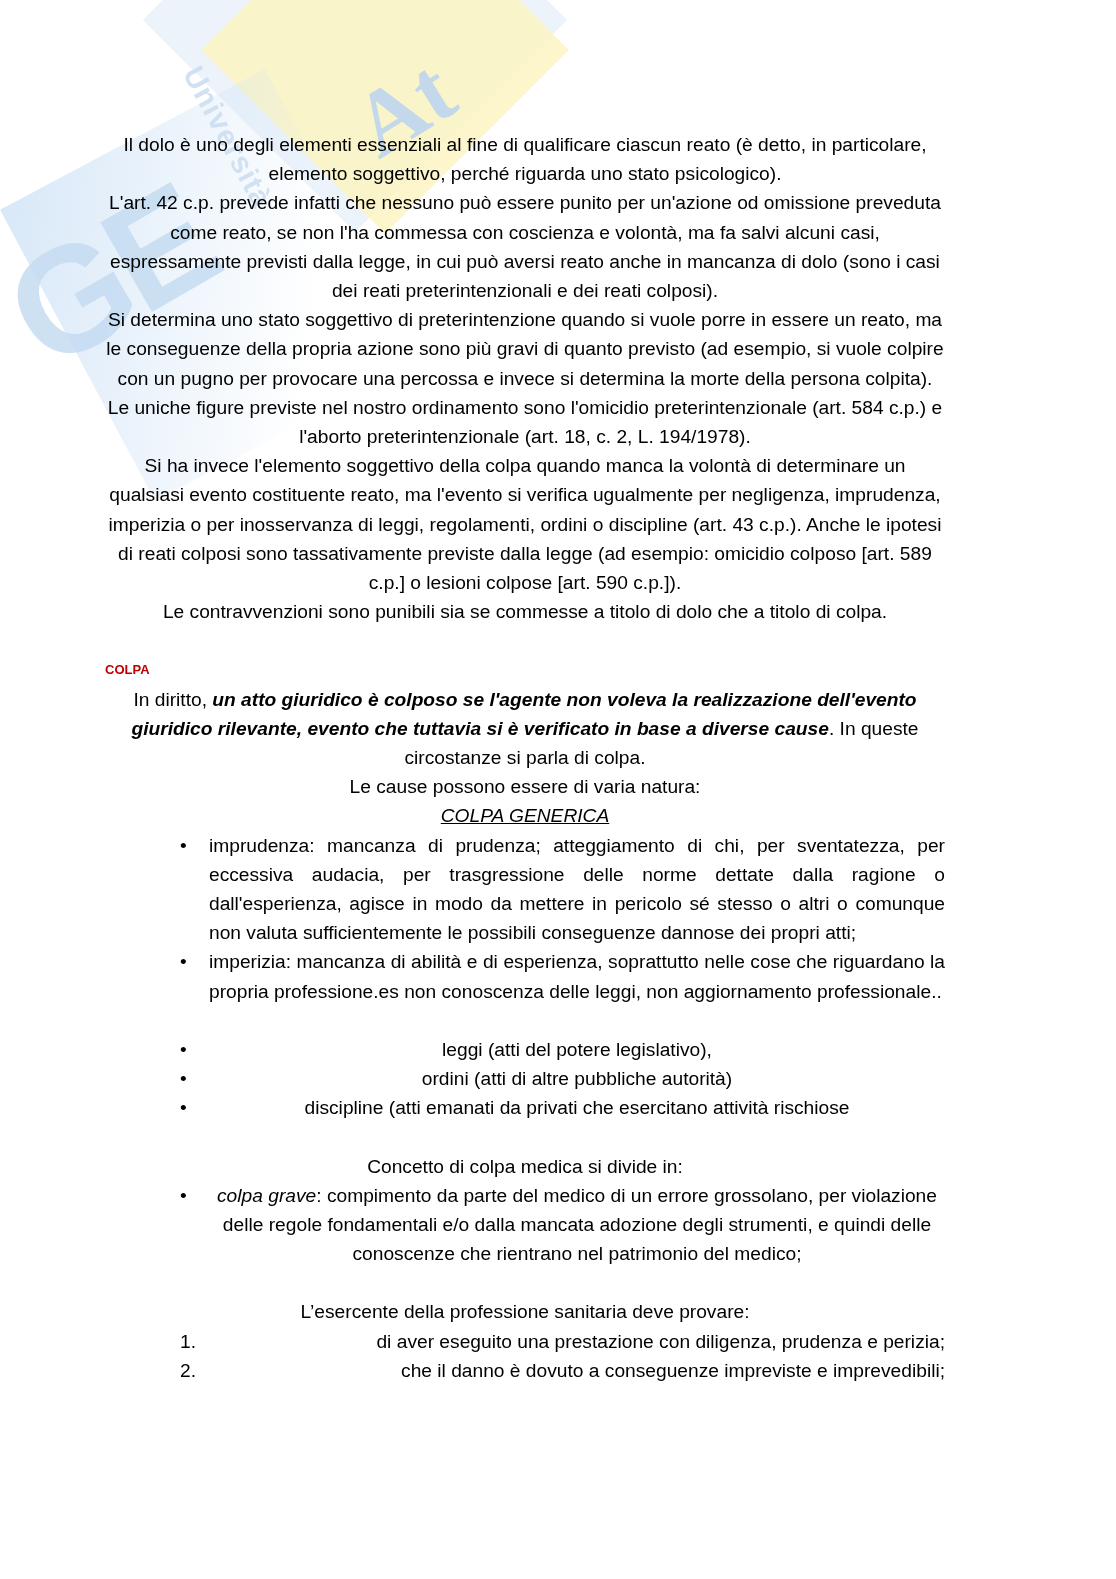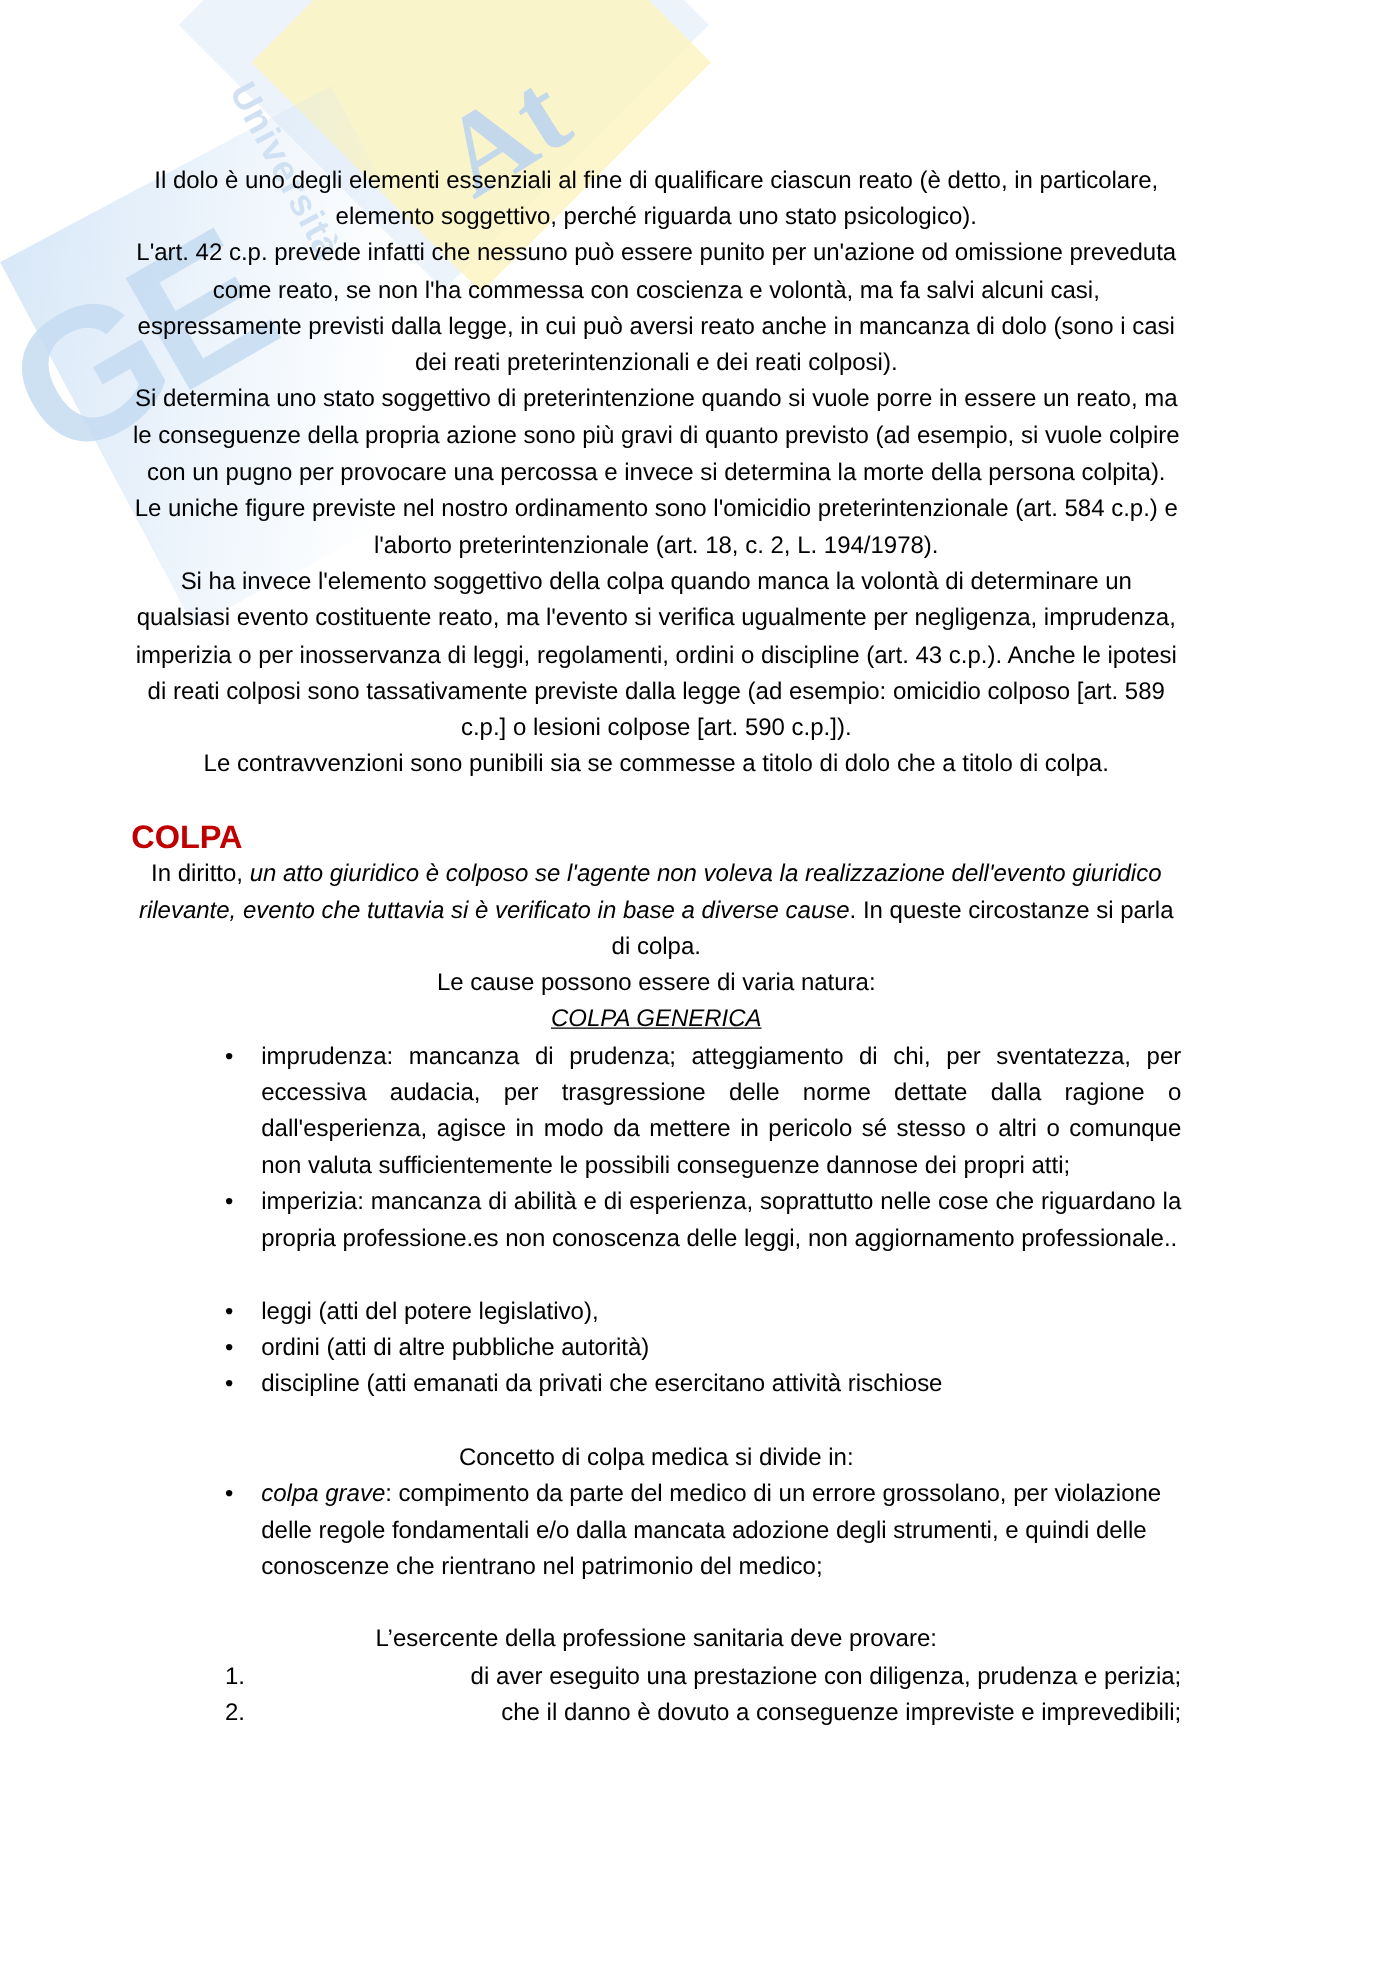--- a/index.html
+++ b/index.html
@@ -107,26 +107,26 @@
   }
   p.para {
     margin: 0;
     text-align: center;
   }
   .gap {
     height: 29px;
   }
   h2.heading {
     margin: 0;
-    font-size: 26px;
+    font-size: 13px;
     line-height: 29.2px;
     font-weight: bold;
     color: #C00000;
   }
-  .bi { font-weight: normal; font-style: italic; }
+  .bi { font-weight: bold; font-style: italic; }
   .it { font-style: italic; }
   .iu { font-style: italic; text-decoration: underline; }
 
   ul.bullets {
     margin: 0;
     padding: 0;
     list-style: none;
   }
   ul.bullets > li {
     position: relative;
@@ -135,21 +135,21 @@
     text-align: justify;
   }
   ul.bullets > li::before {
     content: "\2022";
     position: absolute;
     left: 0;
     top: 0;
     font-size: 19px;
     line-height: 29.2px;
   }
-  ul.bullets.tight > li { text-align: left; }
+  ul.bullets.tight > li { text-align: center; }
 
   ol.numbers {
     margin: 0;
     padding: 0;
     list-style: none;
     counter-reset: numlist;
   }
   ol.numbers > li {
     position: relative;
     margin: 0 0 0 75px;

